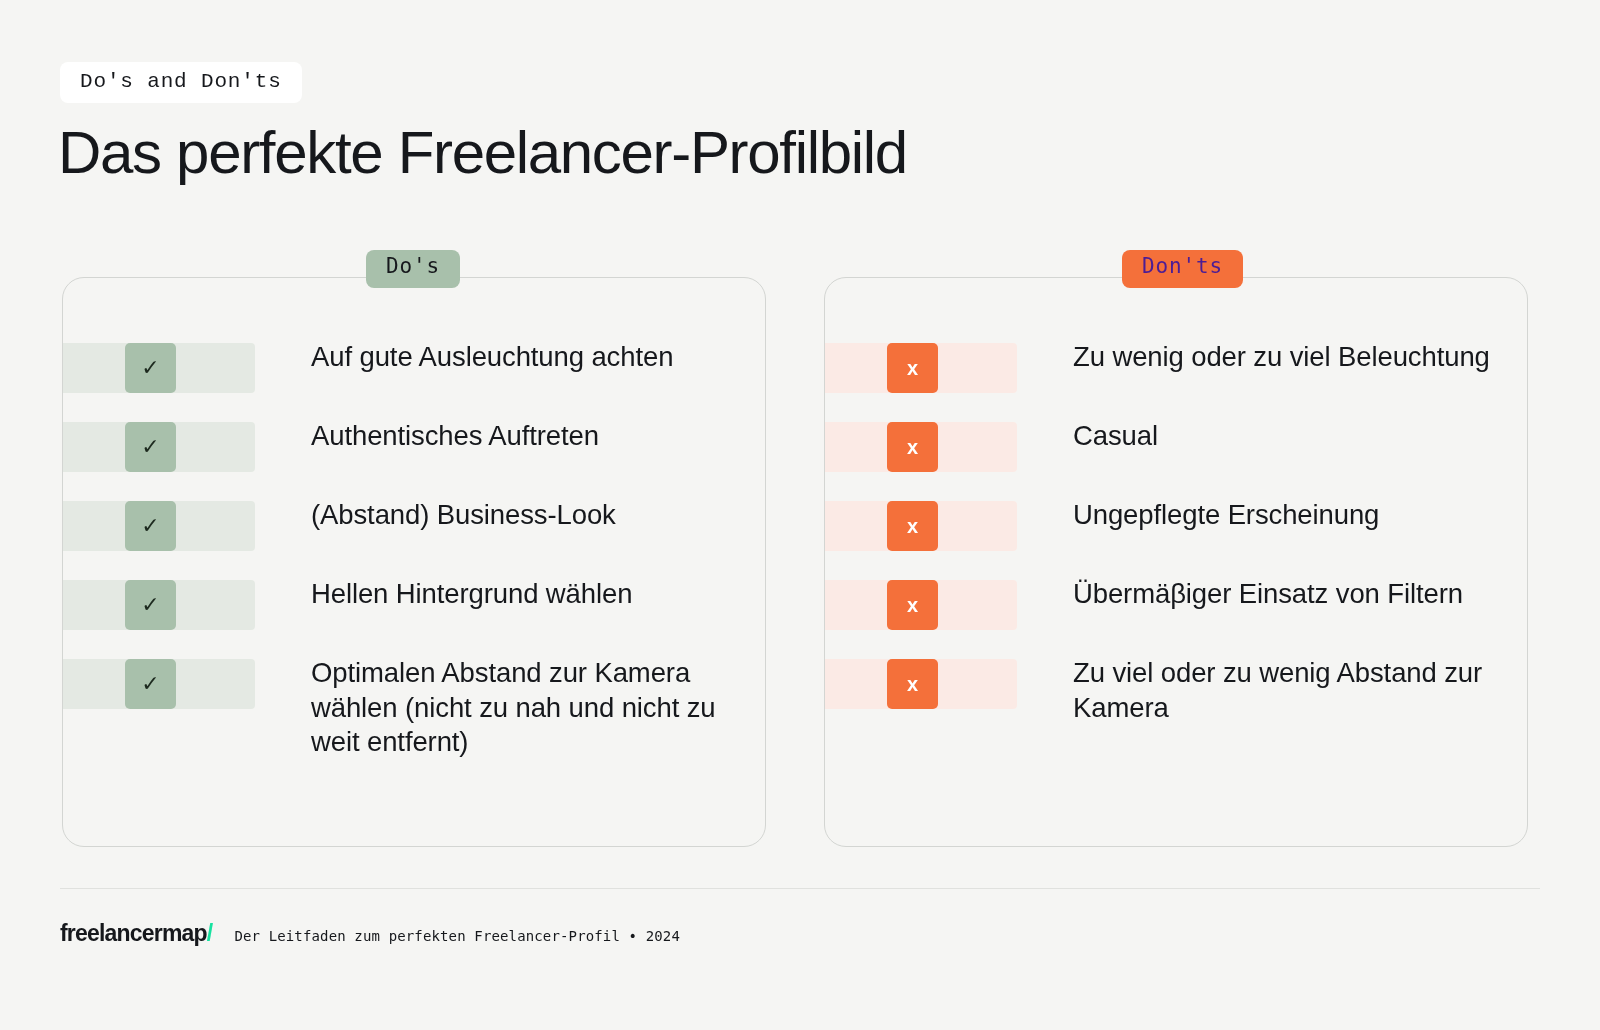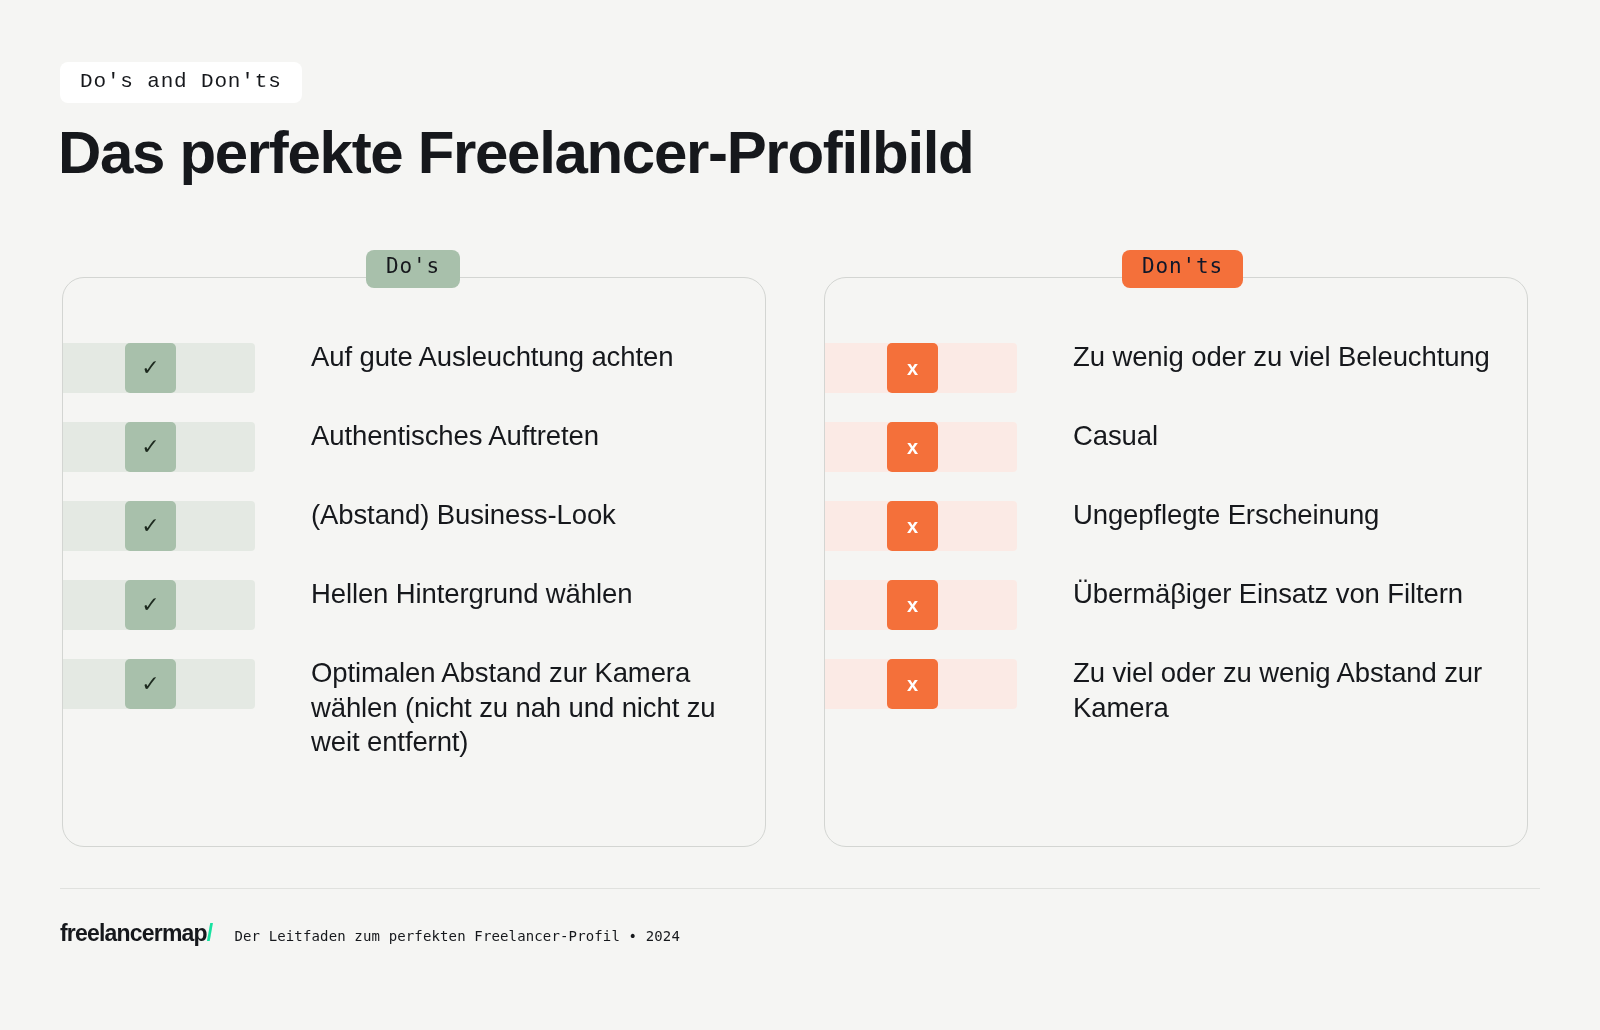--- a/index.html
+++ b/index.html
@@ -34,21 +34,21 @@
     font-size: 21px;
     letter-spacing: 0.04em;
     color: #16181c;
     line-height: 1;
   }
   .headline {
     position: absolute;
     left: 58px;
     top: 118px;
     font-size: 60px;
-    font-weight: bold;
+    font-weight: normal;
     letter-spacing: -0.022em;
     color: #16181c;
     margin: 0;
     white-space: nowrap;
   }
 
   
   .panel {
     position: absolute;
     top: 277px;
@@ -74,21 +74,21 @@
     z-index: 3;
   }
   .panel-tag.dos {
     left: 366px;
     background: #a8c0ab;
     color: #16181c;
   }
   .panel-tag.donts {
     left: 1122px;
     background: #f4703a;
-    color: #0f172a;
+    color: #4c1d95;
   }
 
   
   .rows {
     position: absolute;
     left: 0;
     top: 0;
     width: 100%;
     height: 100%;
   }

